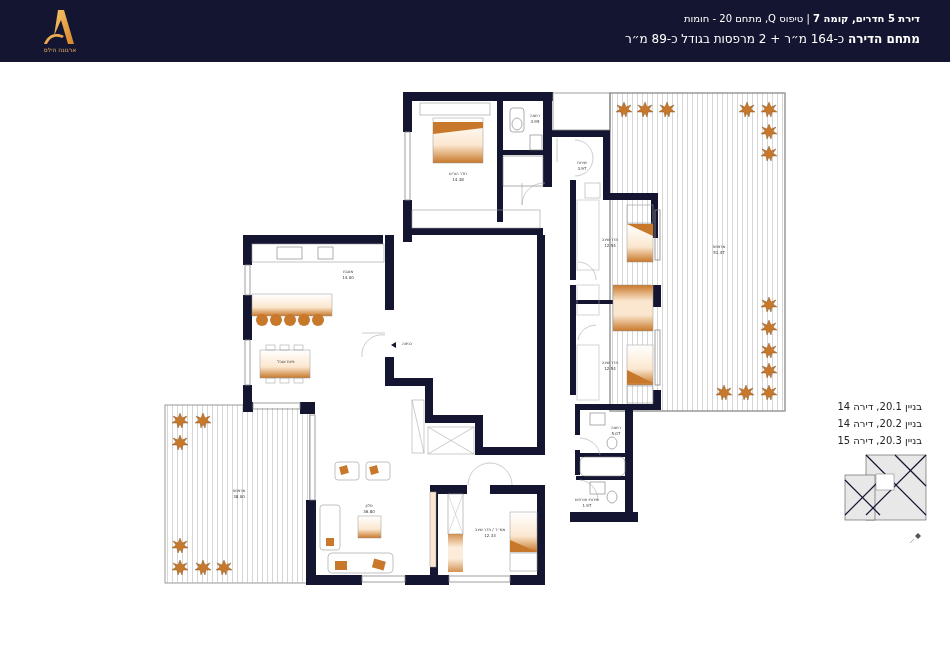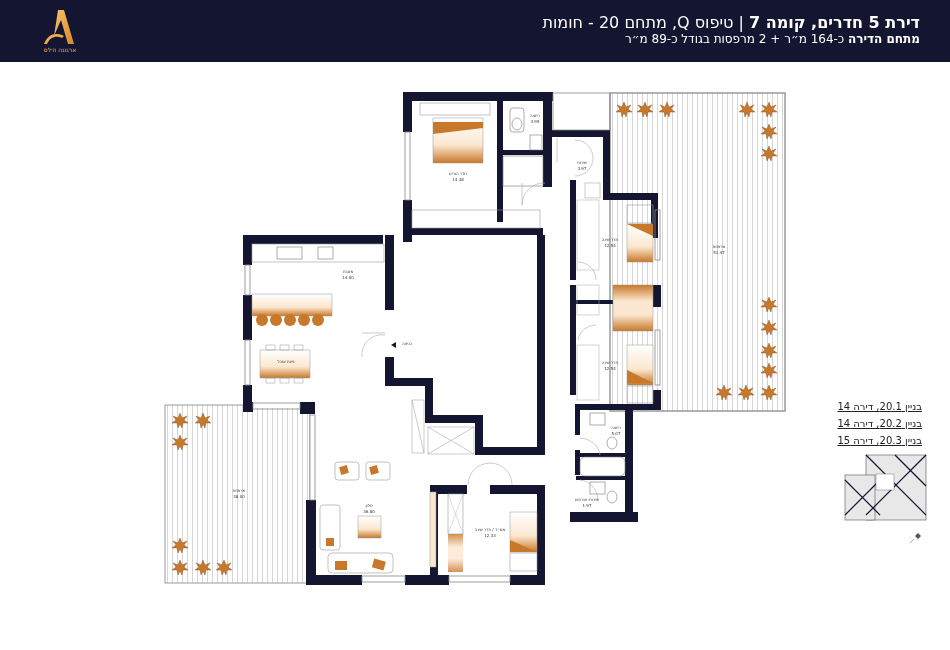--- a/index.html
+++ b/index.html
@@ -1,25 +1,25 @@
 <!DOCTYPE html>
 <html><head>
 <meta charset="utf-8">
 <style>
   * { box-sizing: border-box; margin: 0; padding: 0; }
   body { width: 950px; height: 650px; background: #ffffff; font-family: "DejaVu Sans", sans-serif; position: relative; overflow: hidden; }
   .header { position: absolute; left: 0; top: 0; width: 950px; height: 62px; background: #141631; }
   .logo { position: absolute; left: 30px; top: 6px; width: 60px; height: 50px; }
   .logo-caption { position: absolute; left: 36px; top: 46px; width: 48px; text-align: center; color: #e9b05b; font-size: 6px; direction: rtl; }
-  .title-line1 { position: absolute; right: 30px; top: 13px; color: #ffffff; font-size: 16px; direction: rtl; white-space: nowrap; }
+  .title-line1 { position: absolute; right: 30px; top: 13px; color: #ffffff; font-size: 10px; direction: rtl; white-space: nowrap; }
   .title-line2 { position: absolute; right: 30px; top: 32px; color: #ffffff; font-size: 12px; direction: rtl; white-space: nowrap; }
   .title-line1 b, .title-line2 b { font-weight: bold; }
   .plan { position: absolute; left: 0; top: 62px; width: 950px; height: 588px; }
   .room-label { position: absolute; font-size: 4px; color: #333; text-align: center; direction: rtl; line-height: 6px; }
-  .legend { position: absolute; right: 28px; top: 398px; direction: rtl; font-size: 10px; color: #222; line-height: 17px; text-align: right; text-decoration: underline; }
+  .legend { position: absolute; right: 28px; top: 398px; direction: rtl; font-size: 10px; color: #222; line-height: 17px; text-align: right; }
 </style>
 </head>
 <body>
 
 <div class="header">
   <svg class="logo" viewBox="0 0 60 50">
     <defs>
       <linearGradient id="lg" x1="0" y1="0" x2="1" y2="1">
         <stop offset="0" stop-color="#f6c36a"></stop>
         <stop offset="1" stop-color="#d8862a"></stop>

